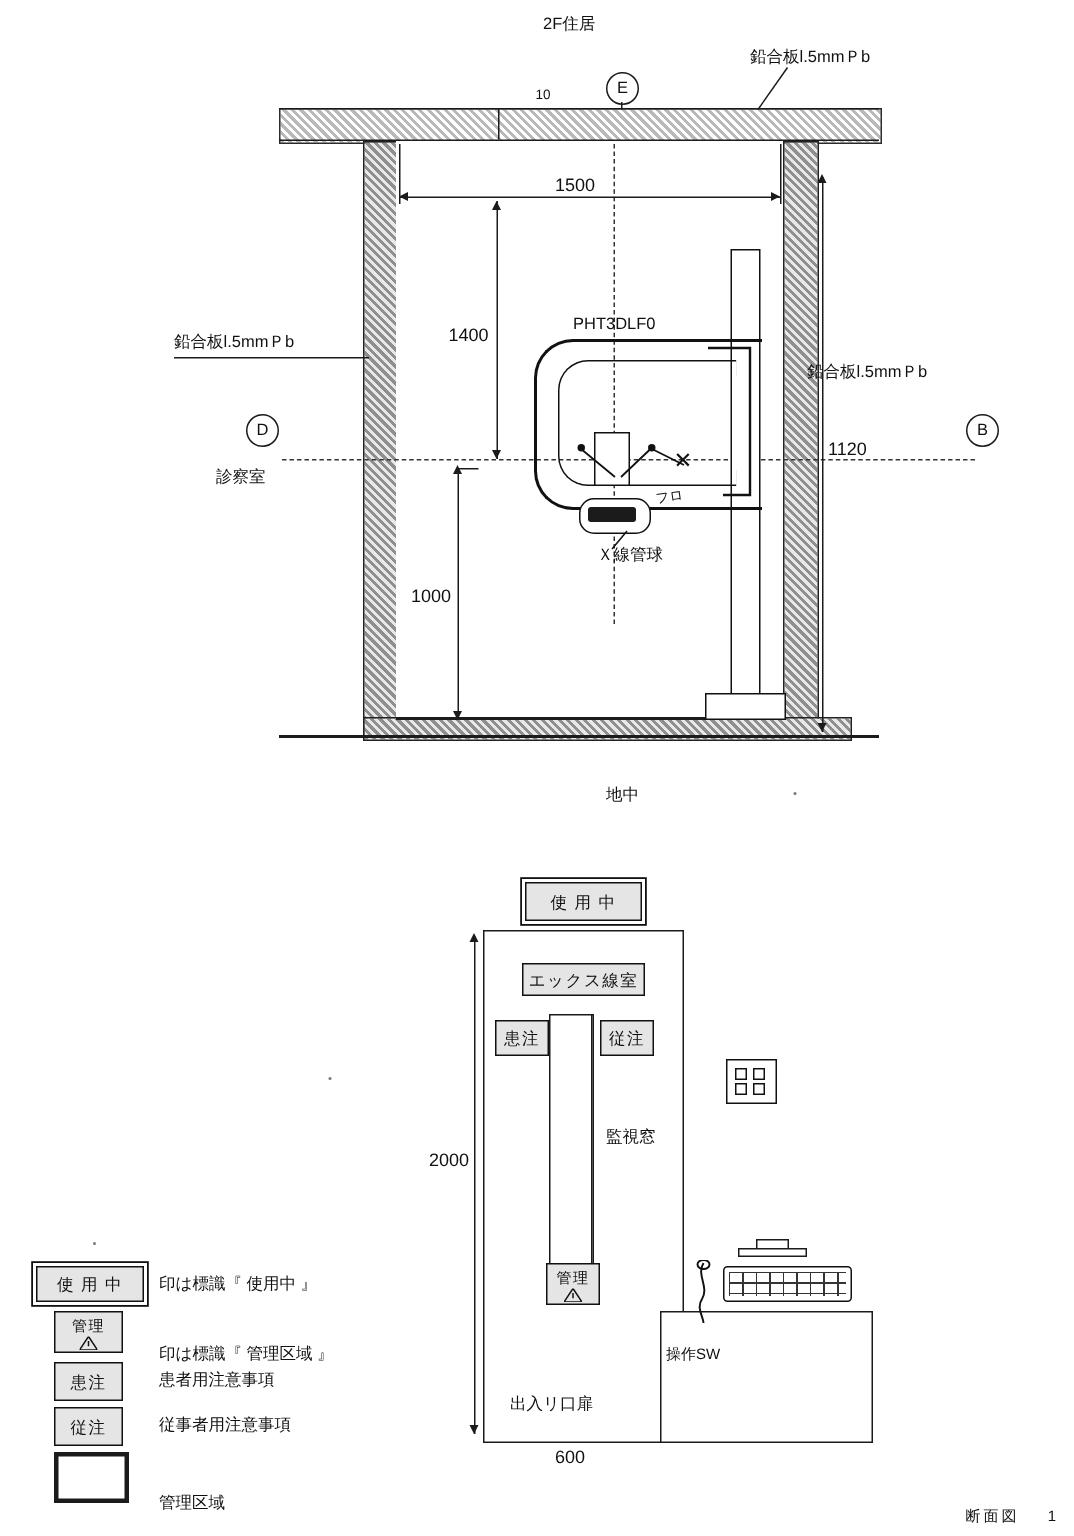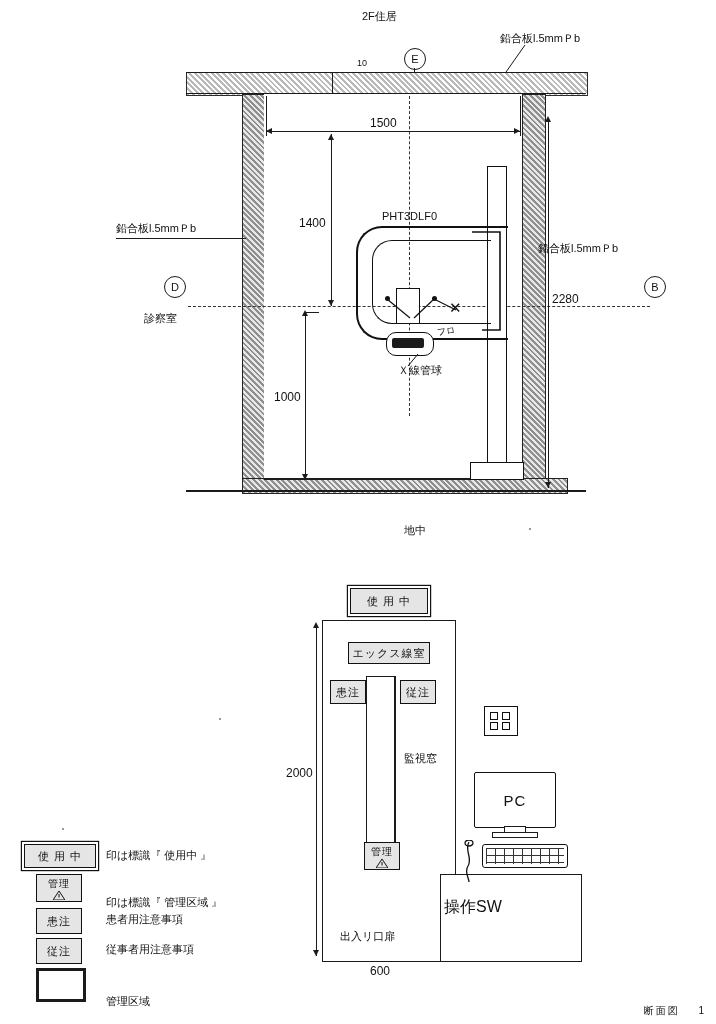--- a/index.html
+++ b/index.html
@@ -6,21 +6,21 @@
   body{
     width:716px;height:1024px;
     background:#ffffff;
     font-family:"Liberation Sans","DejaVu Sans",sans-serif;
     color:#111;
     position:relative;
     overflow:hidden;
   }
   .stage{position:absolute;left:0;top:0;width:716px;height:1024px;}
   .lbl{position:absolute;font-size:11px;line-height:1.15;white-space:nowrap;}
-  .lbl.sm{font-size:16px;}
+  .lbl.sm{font-size:10px;}
   .lbl.xs{font-size:9px;}
   .num{position:absolute;font-size:12px;white-space:nowrap;}
 
   
   .slab{
     position:absolute;left:186px;top:72px;width:400px;height:22px;
     background:repeating-linear-gradient(45deg,#b9b9b9 0 2px,#ffffff 2px 4px);
     border:1px solid #2b2b2b;
   }
   .wall{
@@ -164,21 +164,21 @@
 
   <div class="dimline" style="left:305px;top:312px;width:1px;height:168px;"></div>
   <div class="arrow up" style="left:302px;top:310px;"></div>
   <div class="arrow down" style="left:302px;top:474px;"></div>
   <div class="hline" style="left:305px;top:312px;width:14px;"></div>
   <div class="num" style="left:274px;top:390px;">1000</div>
 
   <div class="dimline" style="left:548px;top:118px;width:1px;height:370px;"></div>
   <div class="arrow up" style="left:545px;top:116px;"></div>
   <div class="arrow down" style="left:545px;top:482px;"></div>
-  <div class="num" style="left:552px;top:292px;">2280</div>
+  <div class="num" style="left:552px;top:292px;">1120</div>
 
   <div class="column"></div>
   <div class="base"></div>
   <div class="cbow"></div>
   <div class="cbow2"></div>
   <svg style="position:absolute;left:470px;top:226px;width:42px;height:112px;">
     <path d="M2 6 H30 V104 H12" fill="none" stroke="#111" stroke-width="1.6"></path>
   </svg>
   <div class="det"></div>
   <div class="dot" style="left:385px;top:296px;"></div>
@@ -231,21 +231,20 @@
 
   <div class="num" style="left:370px;top:964px;">600</div>
 
   <div class="ctrlbox" style="left:484px;top:706px;width:32px;height:28px;">
     <div class="cell" style="left:5px;top:5px;"></div>
     <div class="cell" style="left:17px;top:5px;"></div>
     <div class="cell" style="left:5px;top:15px;"></div>
     <div class="cell" style="left:17px;top:15px;"></div>
   </div>
 
-  <div class="mon" style="left:474px;top:772px;width:80px;height:54px;">PC</div>
   <div class="boxline" style="left:504px;top:826px;width:20px;height:6px;"></div>
   <div class="boxline" style="left:492px;top:832px;width:44px;height:4px;"></div>
 
   <div class="kbd" style="left:482px;top:844px;width:84px;height:22px;">
     <div class="kbd-grid"></div>
   </div>
 
   <div class="boxline" style="left:440px;top:874px;width:140px;height:86px;"></div>
 
   <svg style="position:absolute;left:458px;top:840px;width:22px;height:44px;">

